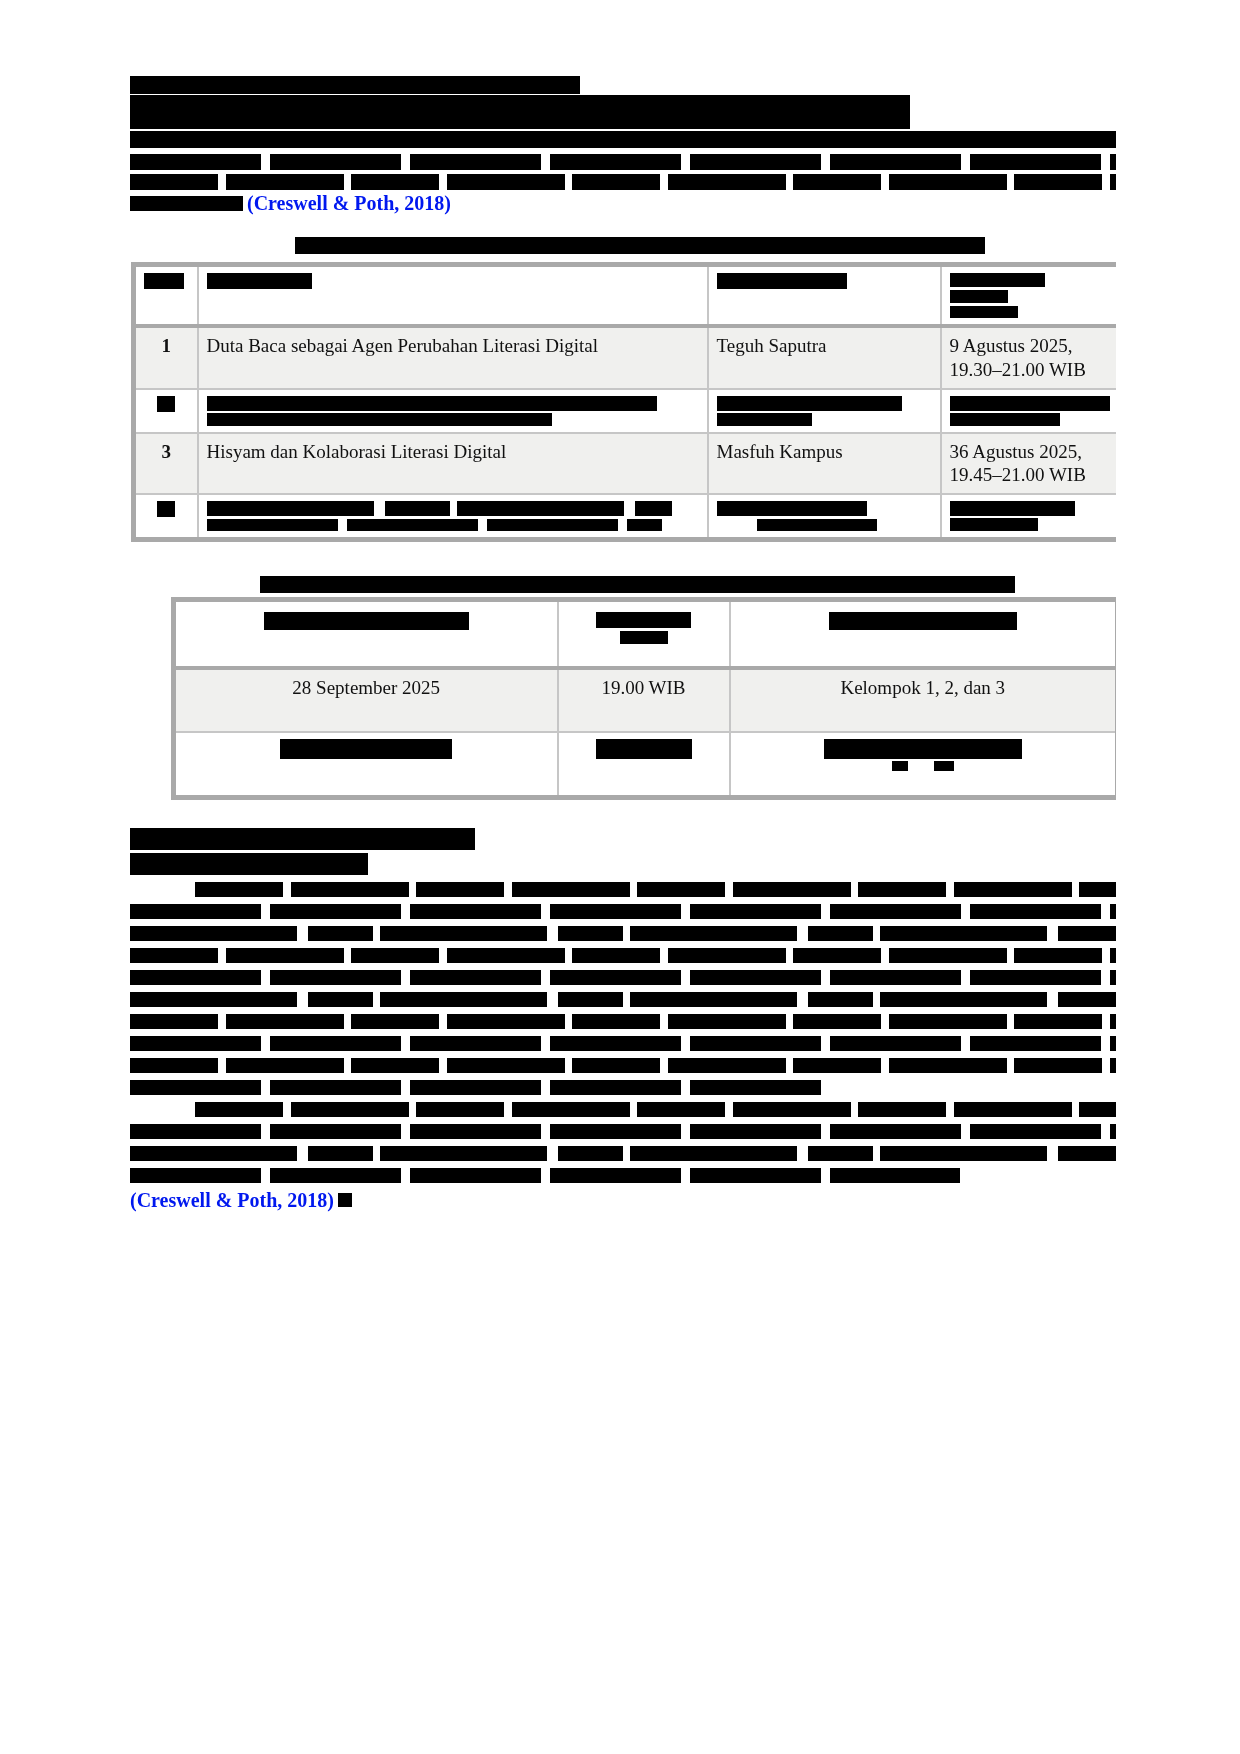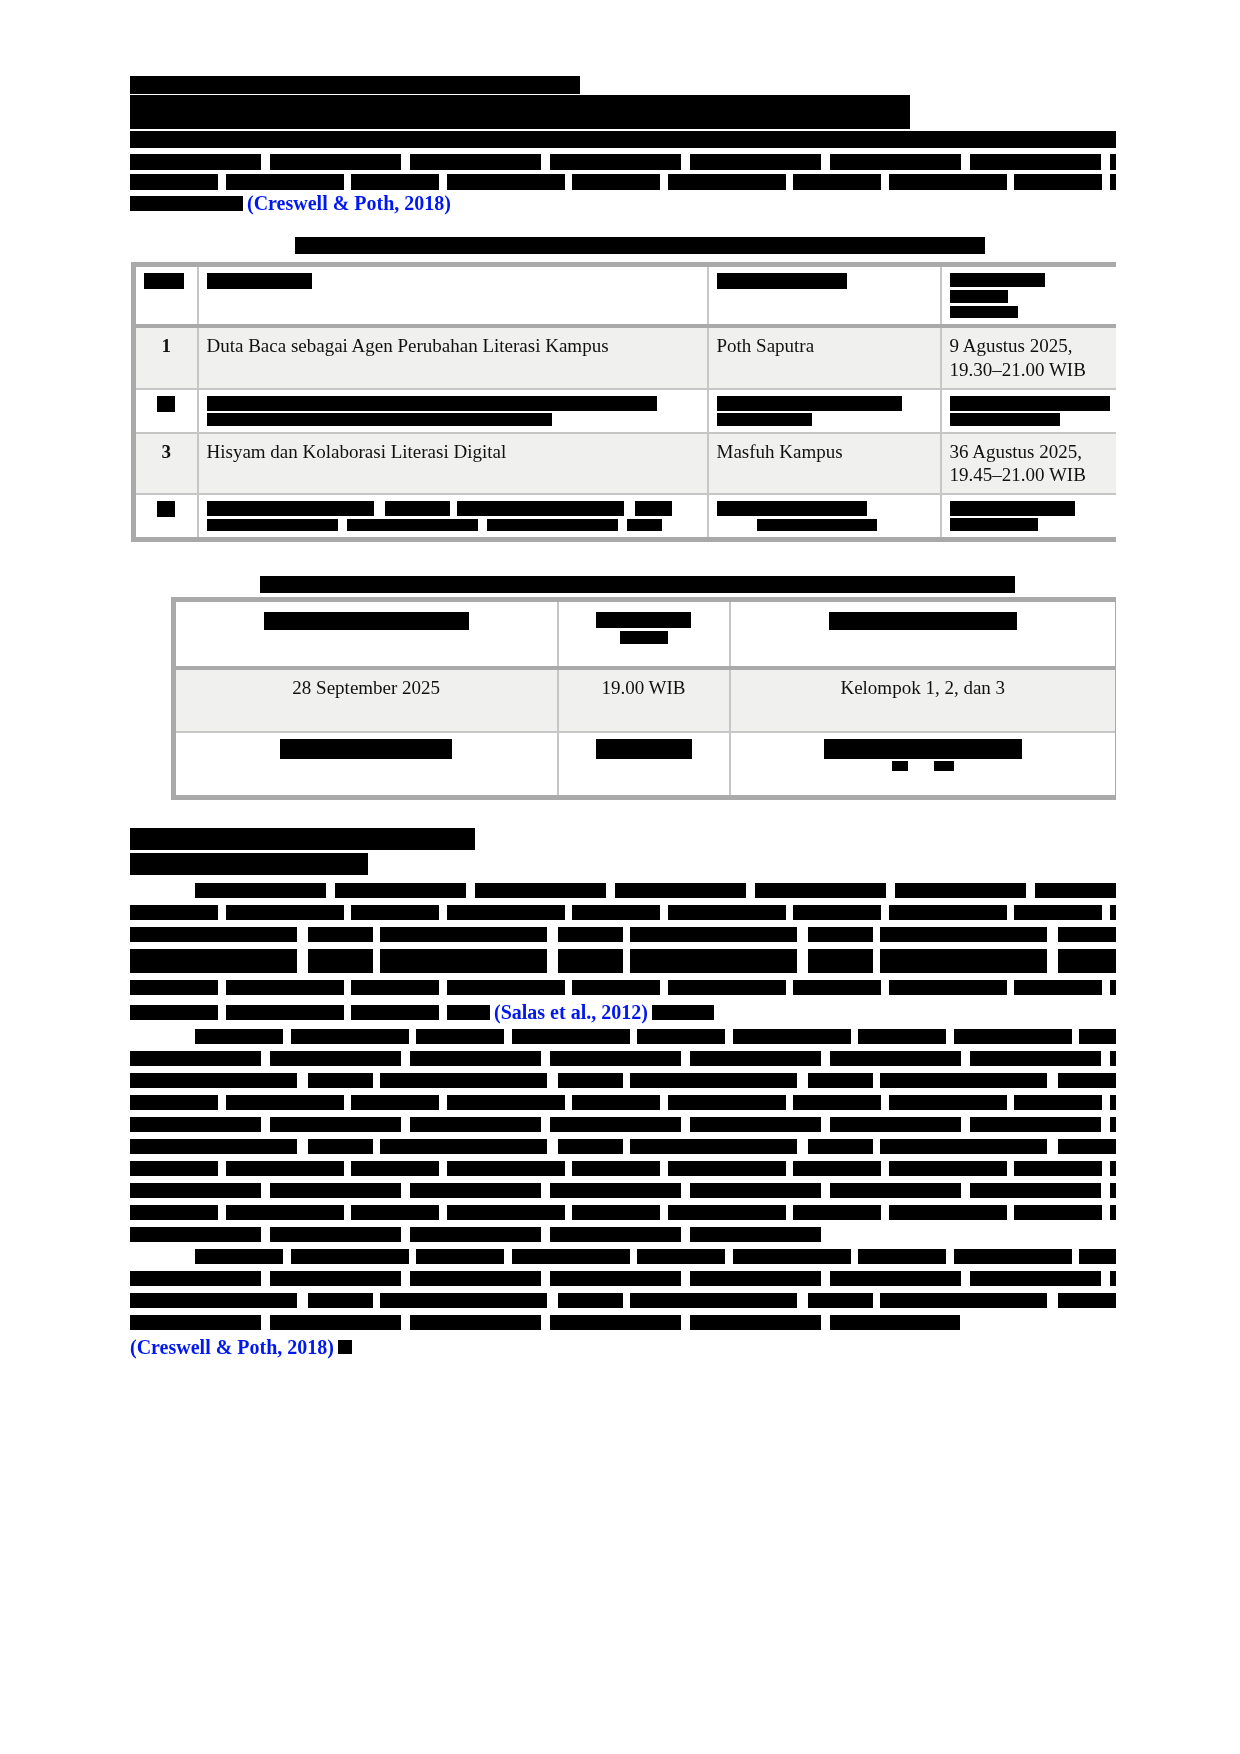--- a/index.html
+++ b/index.html
@@ -104,22 +104,22 @@
           <th>
             <div class="bar" style="width:95px;height:14px;"></div>
             <div class="bar mini" style="width:58px;height:13px;"></div>
             <div class="bar mini" style="width:68px;height:12px;"></div>
           </th>
         </tr>
       </thead>
       <tbody class="small">
         <tr class="shade" style="height:52px;">
           <td class="no">1</td>
-          <td>Duta Baca sebagai Agen Perubahan Literasi Kampus</td>
-          <td>Poth Saputra</td>
+          <td>Duta Baca sebagai Agen Perubahan Literasi Digital</td>
+          <td>Teguh Saputra</td>
           <td>
             <div>9 Agustus 2025,</div>
             <div>19.30–21.00 WIB</div>
           </td>
         </tr>
         <tr class="plain" style="height:44px;">
           <td>
               <div class="bar ctr" style="width:18px;height:16px;"></div>
             </td>
           <td>
@@ -208,32 +208,20 @@
           </td>
         </tr>
       </tbody>
     </table>
 
     <div style="margin-top:28px;">
       <div class="bar" style="width:345px;height:22px;"></div>
       <div class="bar" style="width:238px;height:22px;margin-top:3px;"></div>
     </div>
 
-    <div style="margin-top:8px;">
-      <div class="rl p1 ind"></div>
-      <div class="rl p2"></div>
-      <div class="rl p3"></div>
-      <div class="rl p3 thick"></div>
-      <div class="rl p2"></div>
-      <div class="cl">
-        <div class="seg g2" style="width:360px;"></div>
-        <span class="cite">(Salas et al., 2012)</span>
-        <div class="seg" style="width:62px;"></div>
-      </div>
-    </div>
 
     <div>
       <div class="rl p2 ind"></div>
       <div class="rl p1"></div>
       <div class="rl p3"></div>
       <div class="rl p2"></div>
       <div class="rl p1"></div>
       <div class="rl p3"></div>
       <div class="rl p2"></div>
       <div class="rl p1"></div>

